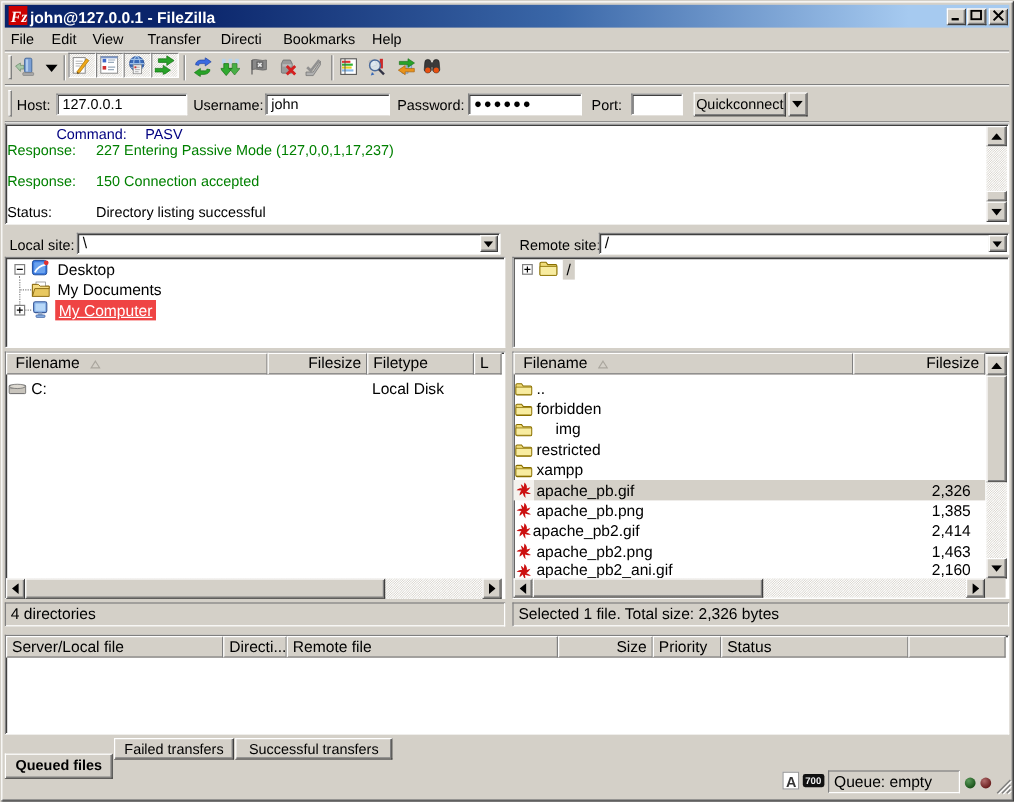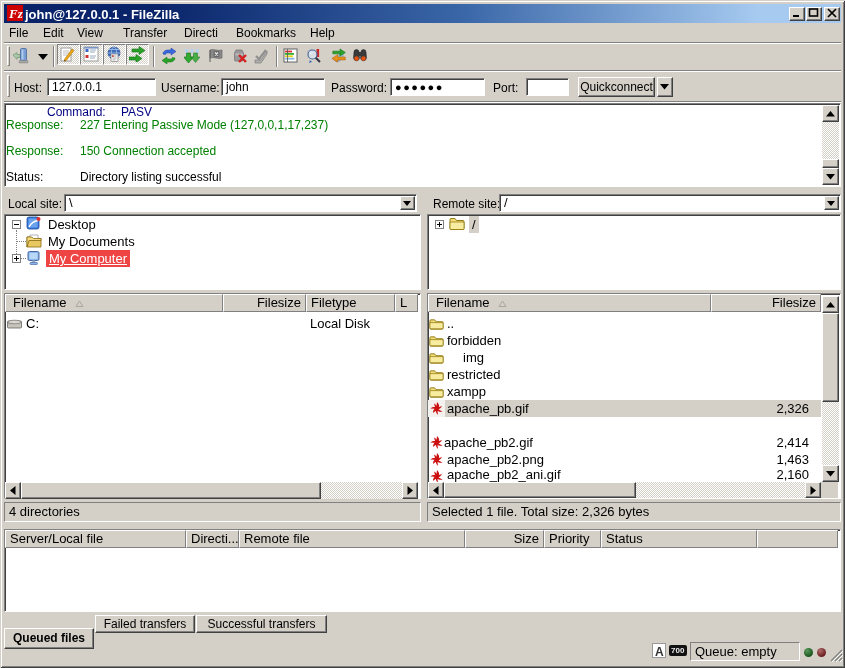--- a/index.html
+++ b/index.html
@@ -390,20 +390,27 @@
         </svg>
       <span class="abs" style="left:19px;">xampp</span>
     </div>
     <div class="row" style="left:0;top:106px;width:393px;background:linear-gradient(90deg,#f4f2ee 0,#f4f2ee 17px,#d4d0c8 17px);">
       <svg class="abs" style="left:1px;top:1px" width="15" height="15" viewBox="0 0 15 15">
           <use href="#feather"></use>
         </svg>
       <span class="abs" style="left:19px;">apache_pb.gif</span>
       <span class="abs" style="right:12px;">2,326</span>
     </div>
+    <div class="row" style="left:0;top:123px;width:393px;">
+      <svg class="abs" style="left:1px;top:1px" width="15" height="15" viewBox="0 0 15 15">
+          <use href="#feather"></use>
+        </svg>
+      <span class="abs" style="left:19px;">apache_pb.png</span>
+      <span class="abs" style="right:12px;">1,385</span>
+    </div>
     <div class="row" style="left:0;top:140px;width:393px;">
       <svg class="abs" style="left:1px;top:1px" width="15" height="15" viewBox="0 0 15 15">
           <use href="#feather"></use>
         </svg>
       <span class="abs" style="left:16px;text-align:right;">apache_pb2.gif</span>
       <span class="abs" style="right:12px;">2,414</span>
     </div>
     <div class="row" style="left:0;top:157px;width:393px;">
       <svg class="abs" style="left:1px;top:1px" width="15" height="15" viewBox="0 0 15 15">
           <use href="#feather"></use>

